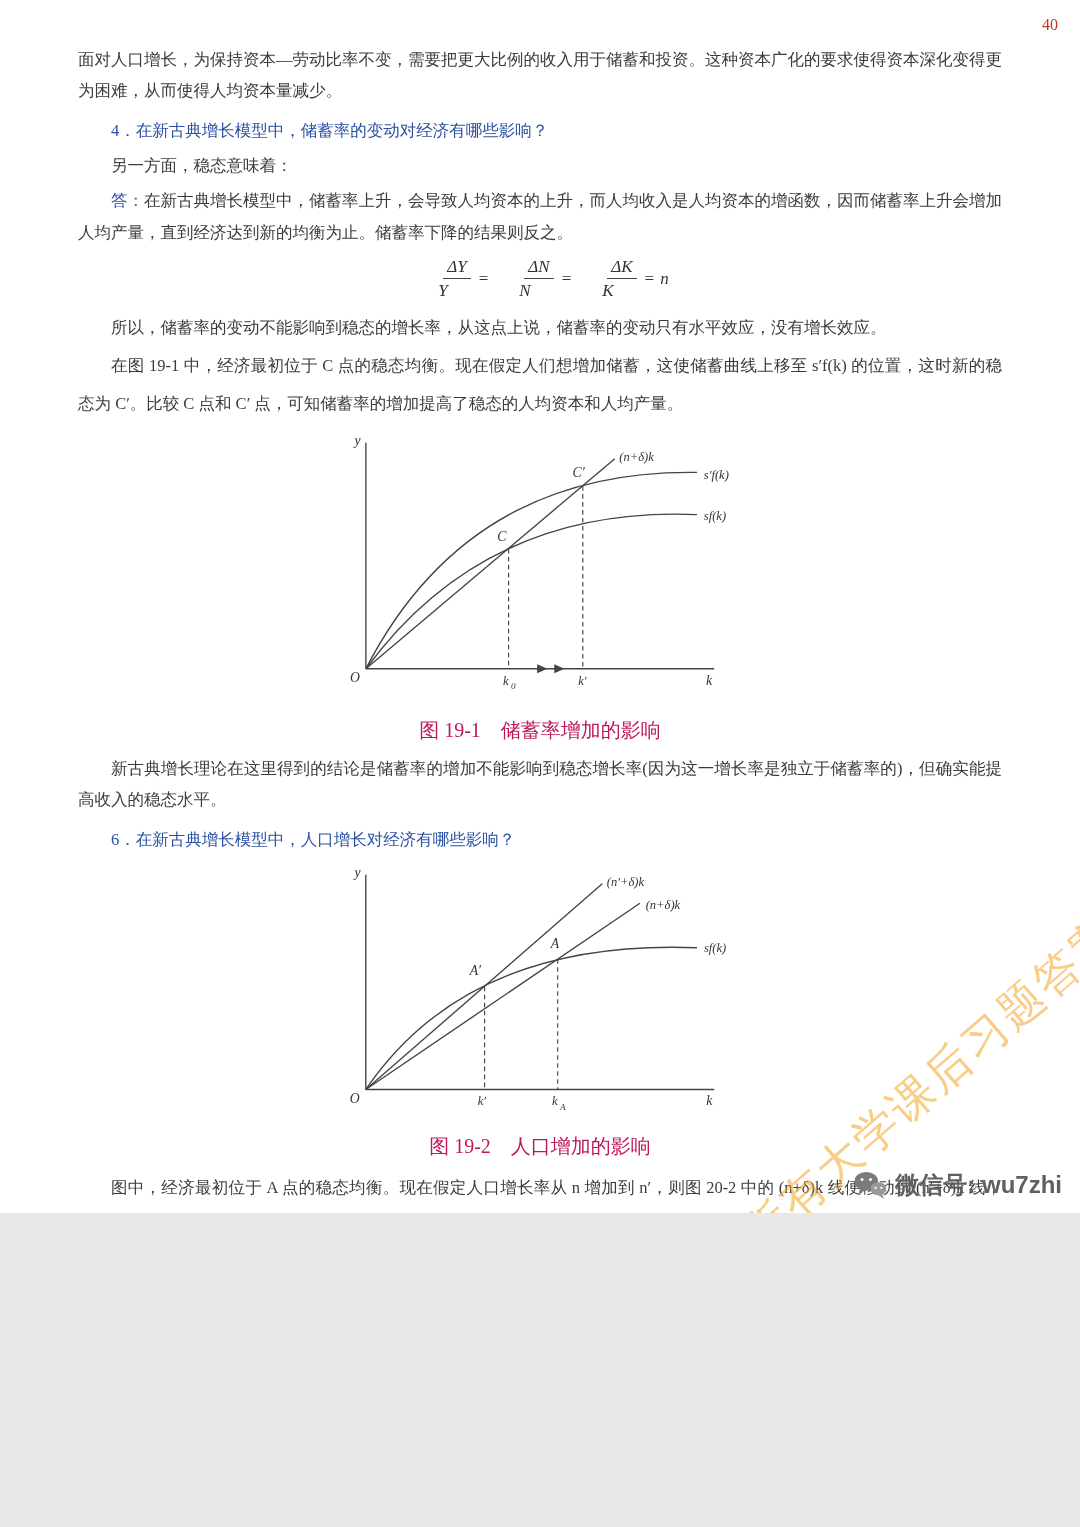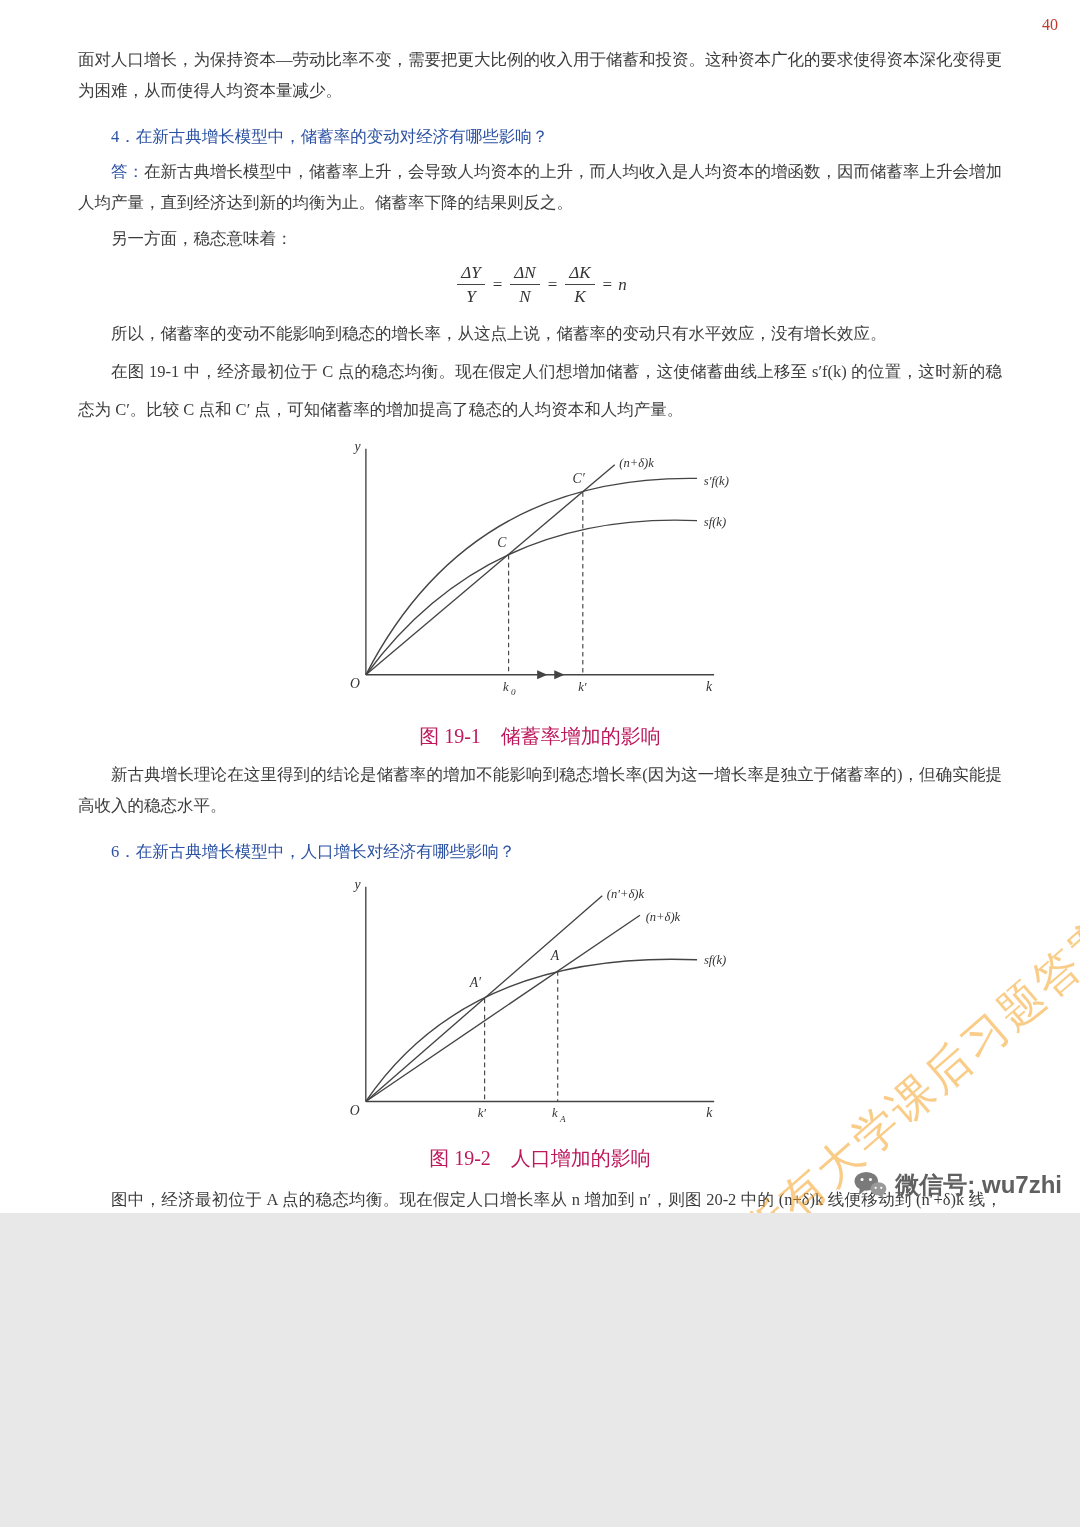--- a/index.html
+++ b/index.html
@@ -21,33 +21,33 @@
     padding:44px 78px 0 78px;
     font-size:16.5px;
     line-height:1.9;
     text-align:justify;
   }
   p{margin:0 0 4px 0;}
   .indent{text-indent:2em;}
   .q-heading{
     color:#2b51a3;
     text-indent:2em;
-    margin-top:14px;
+    margin-top:8px;
     margin-bottom:4px;
   }
   .answer-label{color:#2b51a3;}
   .math-para{line-height:2.3;}
   
   .formula-row{
     display:flex;justify-content:center;align-items:center;
     margin:8px 0 10px 0;
     font-style:italic;font-size:17px;color:#333;
   }
   .frac{display:inline-block;text-align:center;vertical-align:middle;margin:0 4px;}
-  .frac .num{display:block;border-bottom:1.2px solid #444;padding:0 4px 1px 4px;line-height:1.25;}
+  .frac .num{display:block;border-bottom:1.2px solid #444;padding:0 4px 1px 4px;line-height:1.25;margin-left:28px;}
   .frac .den{display:block;padding-top:1px;line-height:1.25;}
   .eq{margin:0 4px;font-style:normal;}
   .rhs{font-style:italic;margin-left:2px;}
   
   .figure-block{text-align:center;margin:6px 0 2px 0;}
   .figure-block svg{display:inline-block;}
   .fig-caption{
     text-align:center;font-size:20px;color:#be185d;
     margin:0 0 8px 0;line-height:1.5;
   }
@@ -83,23 +83,23 @@
   <div class="page-number">40</div>
 
   <div class="watermark">公众号 无7知　查看 所有大学课后习题答案</div>
 
   <div class="content">
 
     <p>面对人口增长，为保持资本—劳动比率不变，需要把更大比例的收入用于储蓄和投资。这种资本广化的要求使得资本深化变得更为困难，从而使得人均资本量减少。</p>
 
     <p class="q-heading">4．在新古典增长模型中，储蓄率的变动对经济有哪些影响？</p>
 
+    <p class="indent">另一方面，稳态意味着：</p>
+
     <p class="indent"><span class="answer-label">答：</span><span>在新古典增长模型中，储蓄率上升，会导致人均资本的上升，而人均收入是人均资本的增函数，因而储蓄率上升会增加人均产量，直到经济达到新的均衡为止。储蓄率下降的结果则反之。</span></p>
-
-    <p class="indent">另一方面，稳态意味着：</p>
 
     <div class="formula-row">
       <span class="frac">
           <span class="num">ΔY</span>
           <span class="den">Y</span>
         </span>
       <span class="eq">=</span>
       <span class="frac">
           <span class="num">ΔN</span>
           <span class="den">N</span>

